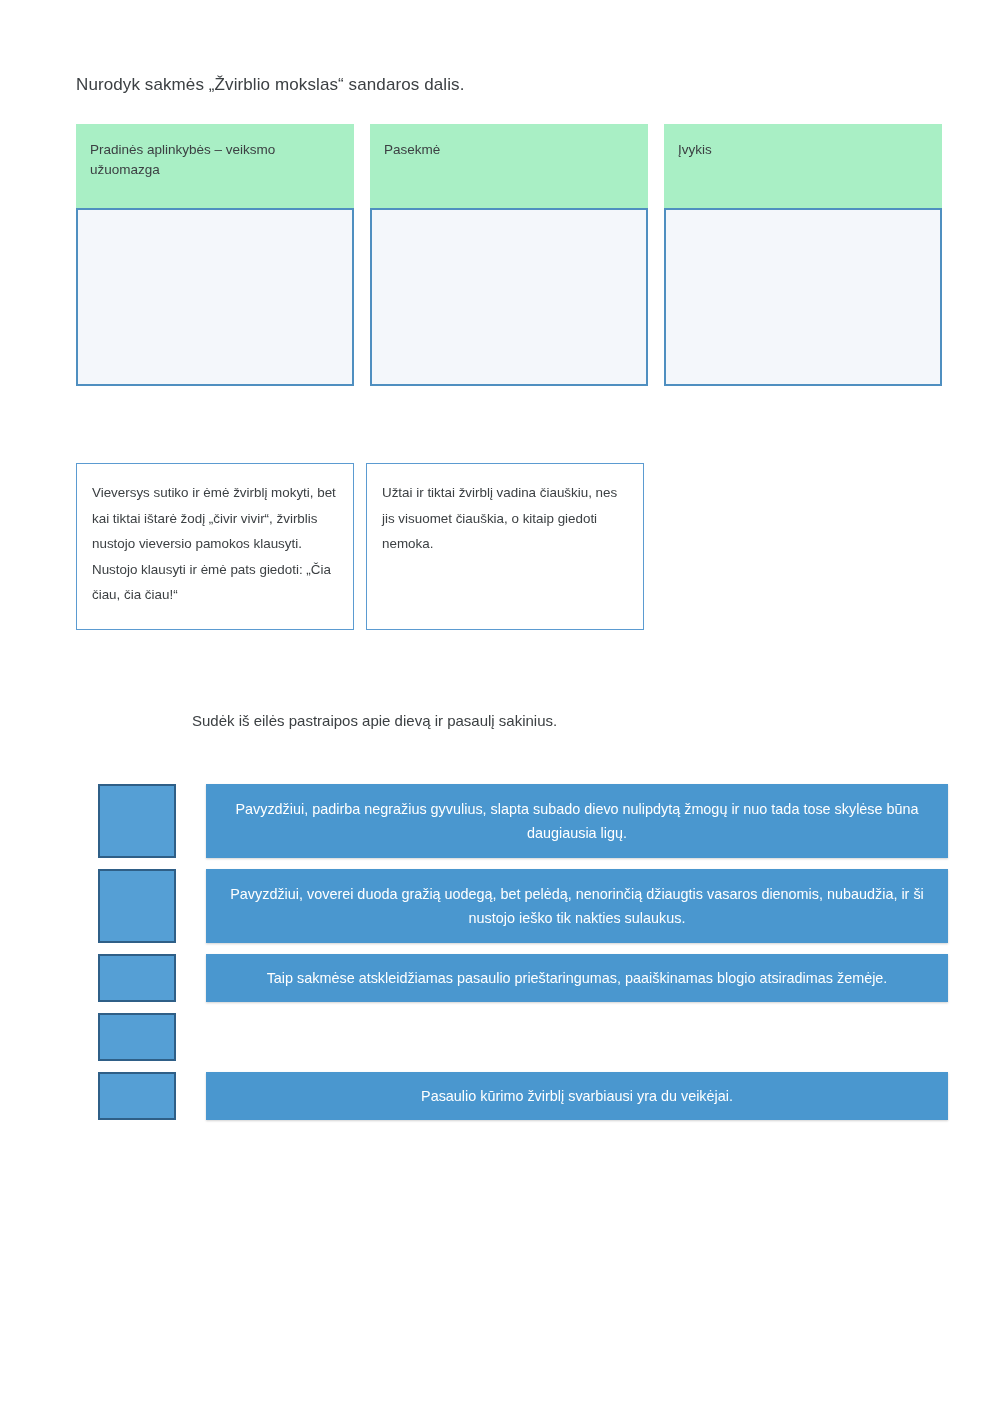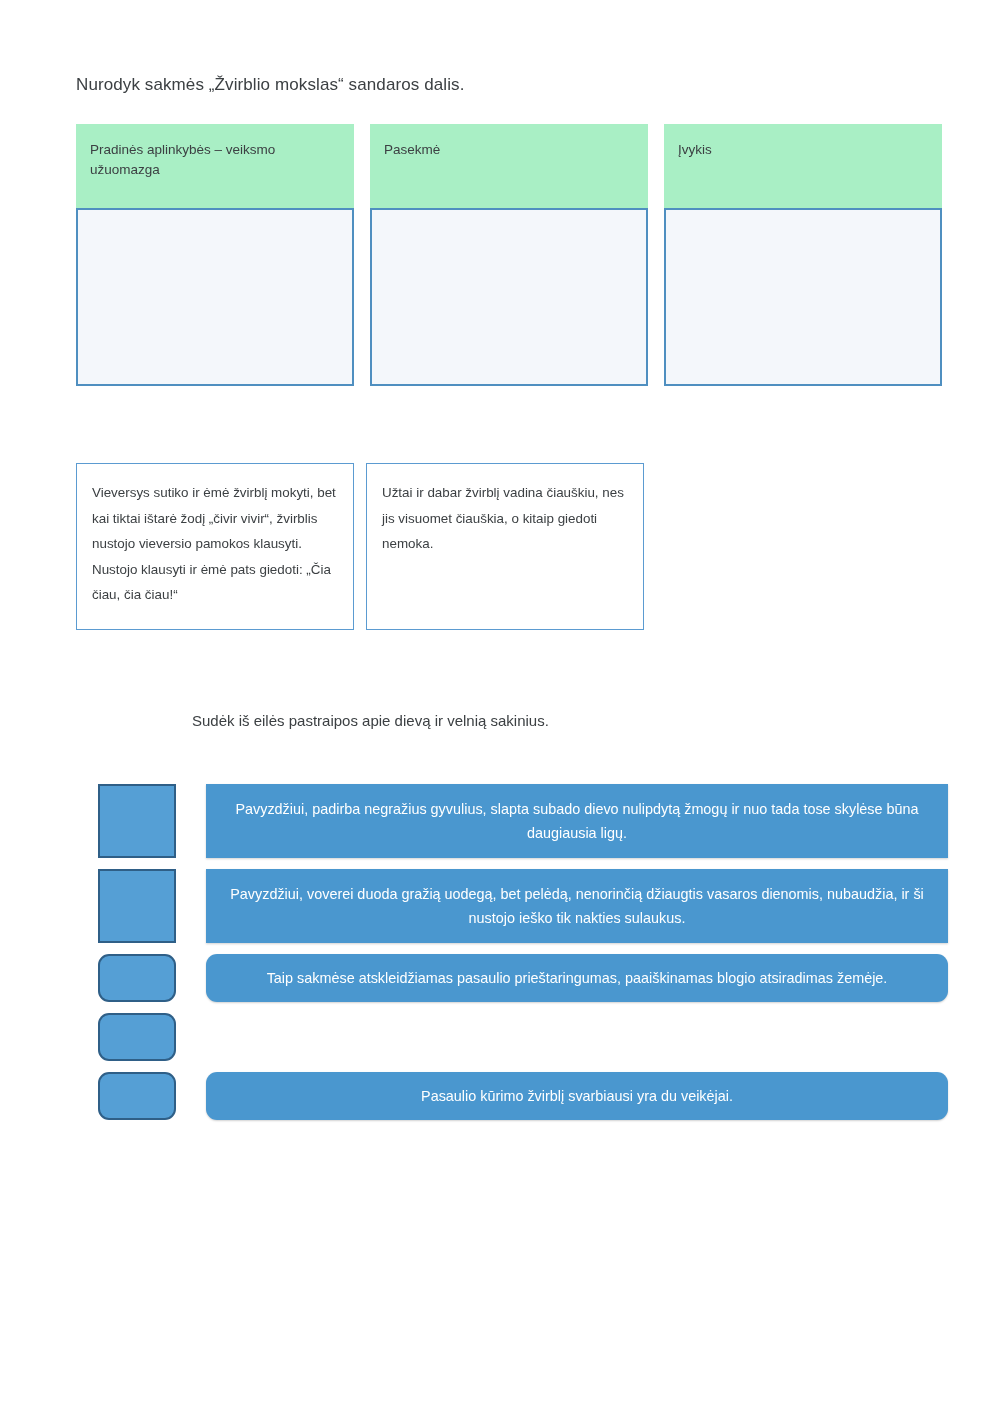--- a/index.html
+++ b/index.html
@@ -122,21 +122,21 @@
     align-items: center;
     justify-content: center;
     text-align: center;
     padding: 9px 16px;
     font-size: 14.4px;
     line-height: 24px;
     box-shadow: 0 1px 2px rgba(0,0,0,0.18);
   }
   .h-tall   { min-height: 74px; }
   .h-med    { min-height: 66px; }
-  .h-short  { min-height: 48px; border-radius: 11px; }
+  .h-short  { min-height: 48px; }
 </style>
 </head>
 <body>
 
 <div id="prompt-1">Nurodyk sakmės „Žvirblio mokslas“ sandaros dalis.</div>
 
 <div id="structure-grid">
   <div class="grid-row">
     <div class="grid-col">
       <div class="header-cell">Pradinės aplinkybės – veiksmo užuomazga</div>
@@ -148,24 +148,24 @@
     </div>
     <div class="grid-col">
       <div class="header-cell">Įvykis</div>
       <div class="drop-cell"></div>
     </div>
   </div>
 </div>
 
 <div class="answer-row">
   <div class="answer-cell">Vieversys sutiko ir ėmė žvirblį mokyti, bet kai tiktai ištarė žodį „čivir vivir“, žvirblis nustojo vieversio pamokos klausyti. Nustojo klausyti ir ėmė pats giedoti: „Čia čiau, čia čiau!“</div>
-  <div class="answer-cell">Užtai ir dabar žvirblį vadina čiauškiu, nes jis visuomet čiauškia, o kitaip giedoti nemoka.</div>
+  <div class="answer-cell">Užtai ir tiktai žvirblį vadina čiauškiu, nes jis visuomet čiauškia, o kitaip giedoti nemoka.</div>
 </div>
 
-<div id="prompt-2">Sudėk iš eilės pastraipos apie dievą ir velnią sakinius.</div>
+<div id="prompt-2">Sudėk iš eilės pastraipos apie dievą ir pasaulį sakinius.</div>
 
 <div id="order-list">
 
   <div class="order-row">
     <div class="drop-slot h-tall"></div>
     <div class="sentence-bar h-tall">Pavyzdžiui, padirba negražius gyvulius, slapta subado dievo nulipdytą žmogų ir nuo tada tose skylėse būna daugiausia ligų.</div>
   </div>
 
   <div class="order-row">
     <div class="drop-slot h-tall"></div>

